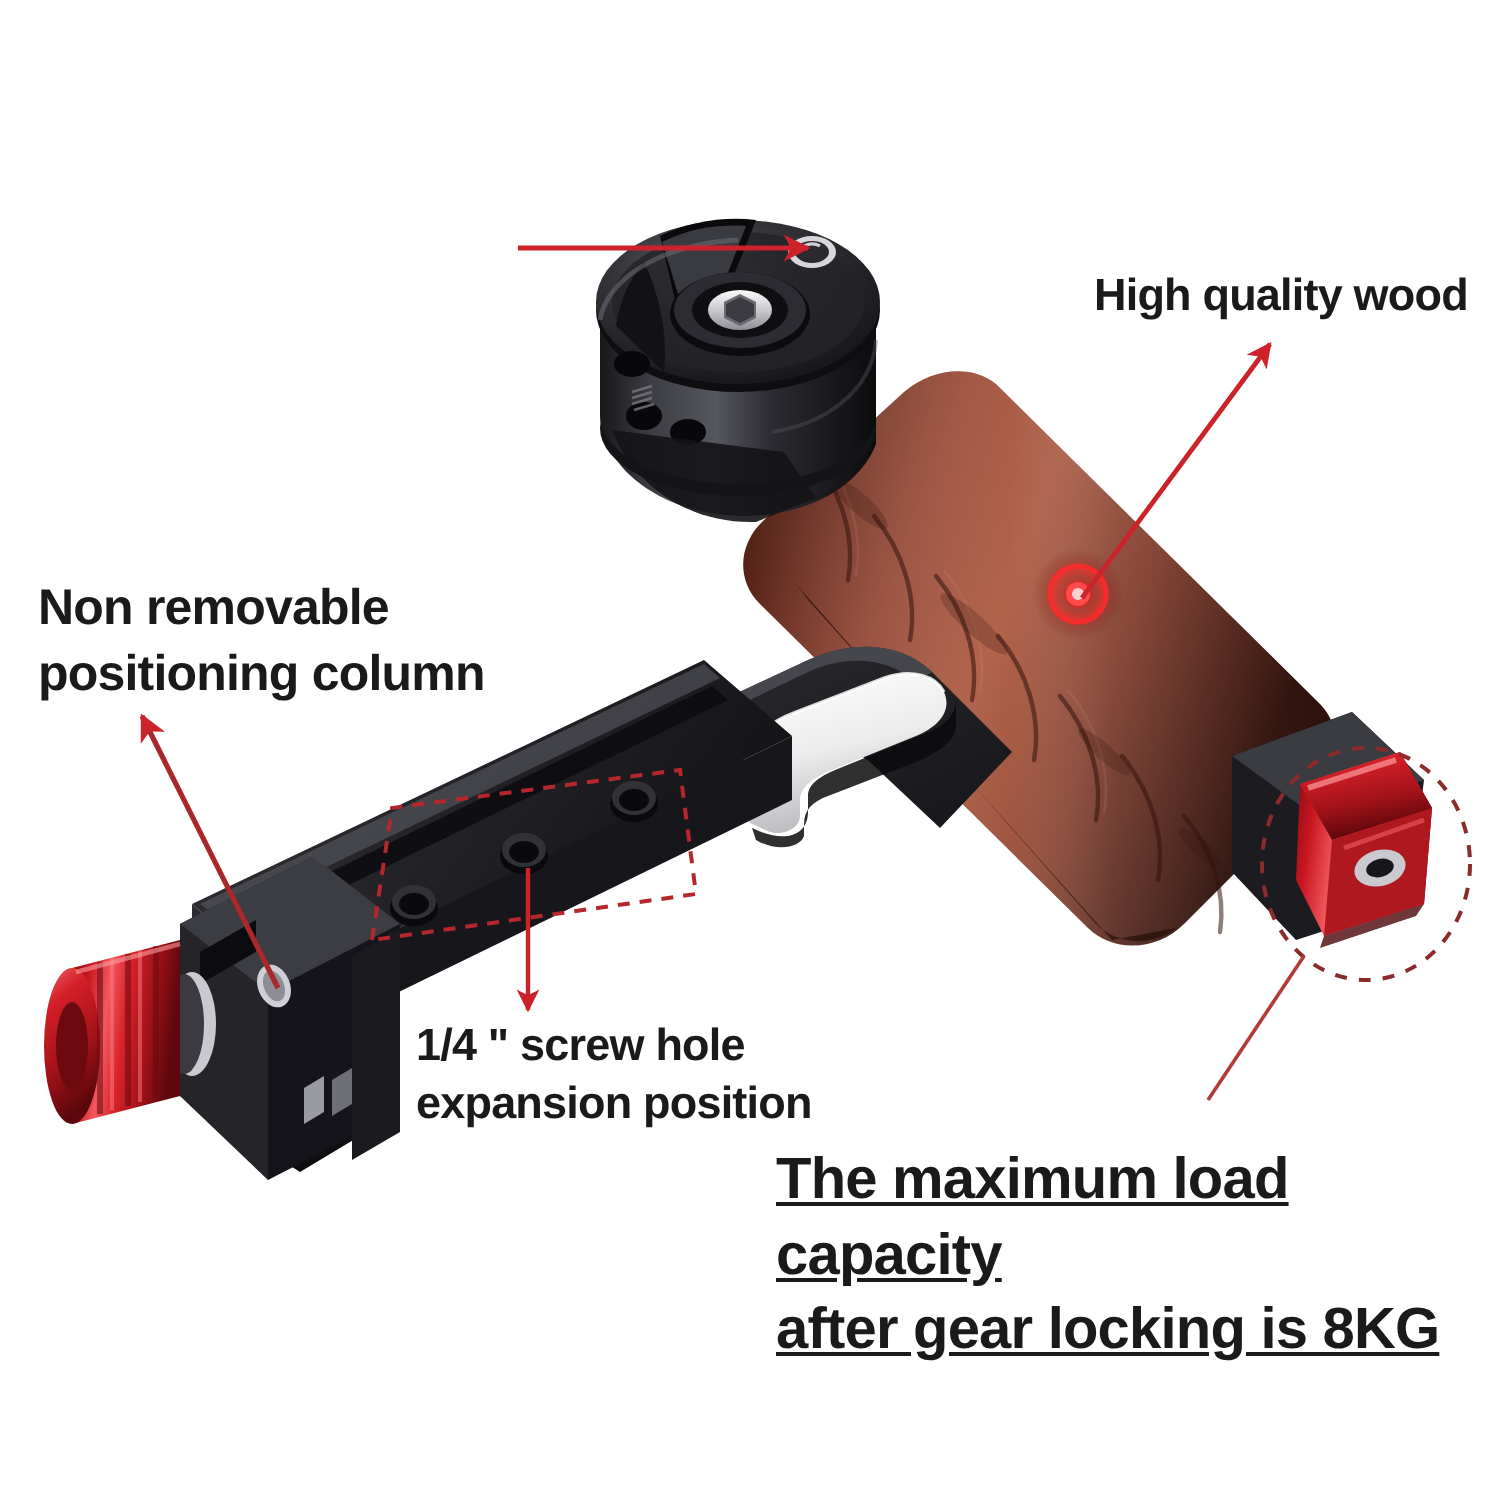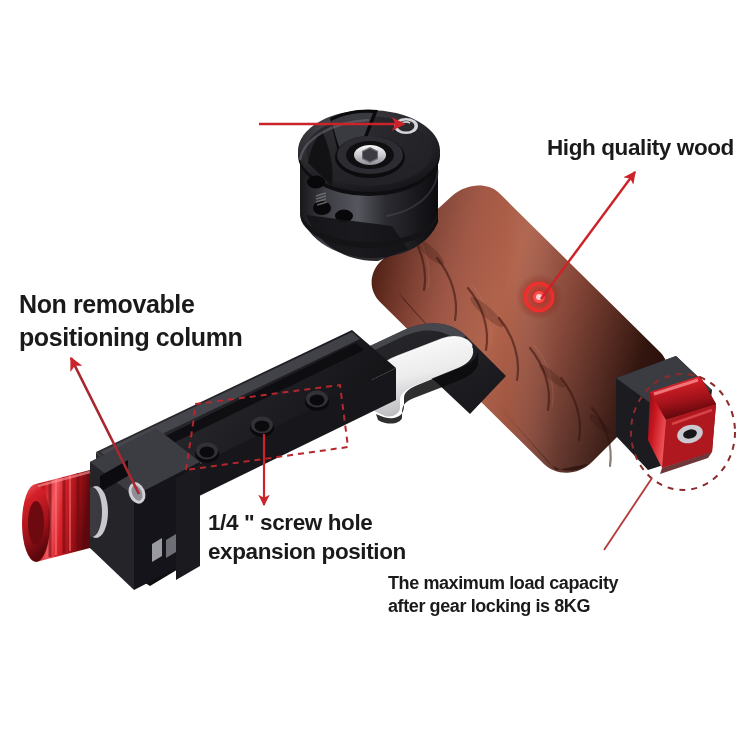--- a/index.html
+++ b/index.html
@@ -19,21 +19,21 @@
     color:#1a1a1a;
     line-height:1.30;
     letter-spacing:-0.4px;
     white-space:pre-line;
     font-family:"Liberation Sans", sans-serif;
   }
   #c-quick  {left:20px;  top:72px;  font-size:22.5px;}
   #c-wood   {left:531px; top:133px; font-size:22.5px;margin-left:16px;}
   #c-column {left:19px;  top:288px; font-size:25px;}
   #c-screw  {left:208px; top:508px; font-size:22.5px;}
-  #c-load   {left:388px; top:572px; font-size:18px;}
+  #c-load   {left:388px; top:572px; font-size:29px;text-decoration:underline;}
 
   
   #art{position:absolute;left:0;top:0;width:750px;height:750px;}
 </style>
 </head>
 <body>
 
 <div id="stage">
 
   <svg id="art" viewBox="0 0 750 750">

